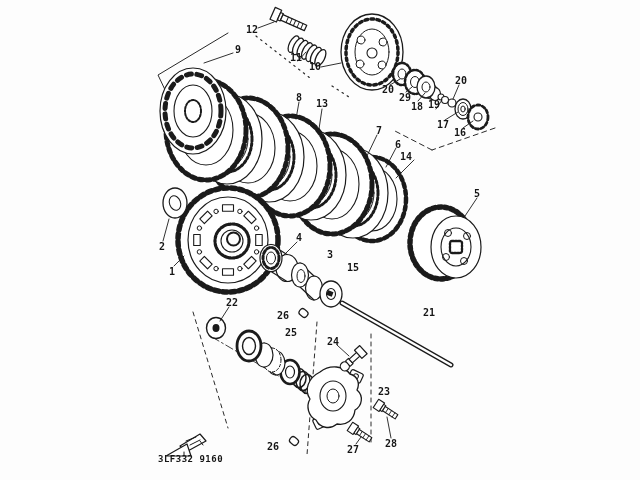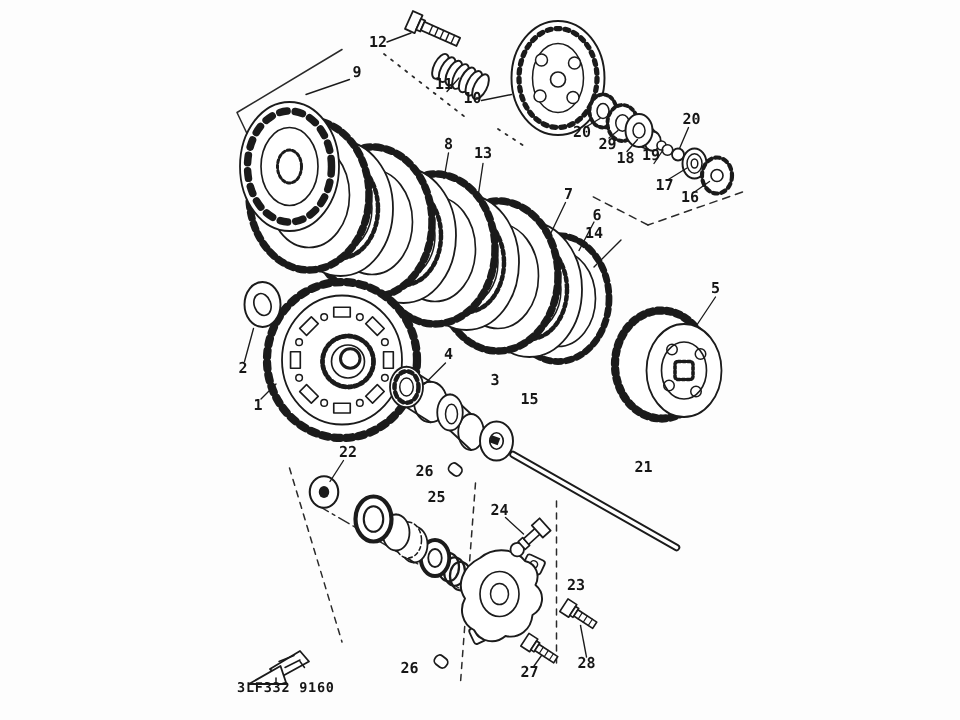--- a/index.html
+++ b/index.html
@@ -306,21 +306,21 @@
       <span class="part-label" style="left: 299px; top: 237px;">4</span>
       <span class="part-label" style="left: 477px; top: 193px;">5</span>
       <span class="part-label" style="left: 398px; top: 144px;">6</span>
       <span class="part-label" style="left: 379px; top: 130px;">7</span>
       <span class="part-label" style="left: 299px; top: 97px;">8</span>
       <span class="part-label" style="left: 238px; top: 49px;">9</span>
       <span class="part-label" style="left: 315px; top: 66px;">10</span>
       <span class="part-label" style="left: 296px; top: 57px;">11</span>
       <span class="part-label" style="left: 252px; top: 29px;">12</span>
       <span class="part-label" style="left: 322px; top: 103px;">13</span>
-      <span class="part-label" style="left: 396px; top: 156px;">14</span>
+      <span class="part-label" style="left: 406px; top: 156px;">14</span>
       <span class="part-label" style="left: 353px; top: 267px; text-align: right;">15</span>
       <span class="part-label" style="left: 460px; top: 132px;">16</span>
       <span class="part-label" style="left: 443px; top: 124px;">17</span>
       <span class="part-label" style="left: 417px; top: 106px;">18</span>
       <span class="part-label" style="left: 434px; top: 104px;">19</span>
       <span class="part-label" style="left: 461px; top: 80px; text-align: center;">20</span>
       <span class="part-label" style="left: 417px; top: 312px; margin-left: 12px;">21</span>
       <span class="part-label" style="left: 232px; top: 302px;">22</span>
       <span class="part-label" style="left: 384px; top: 379px; margin-top: 12px;">23</span>
       <span class="part-label" style="left: 333px; top: 341px;">24</span>

